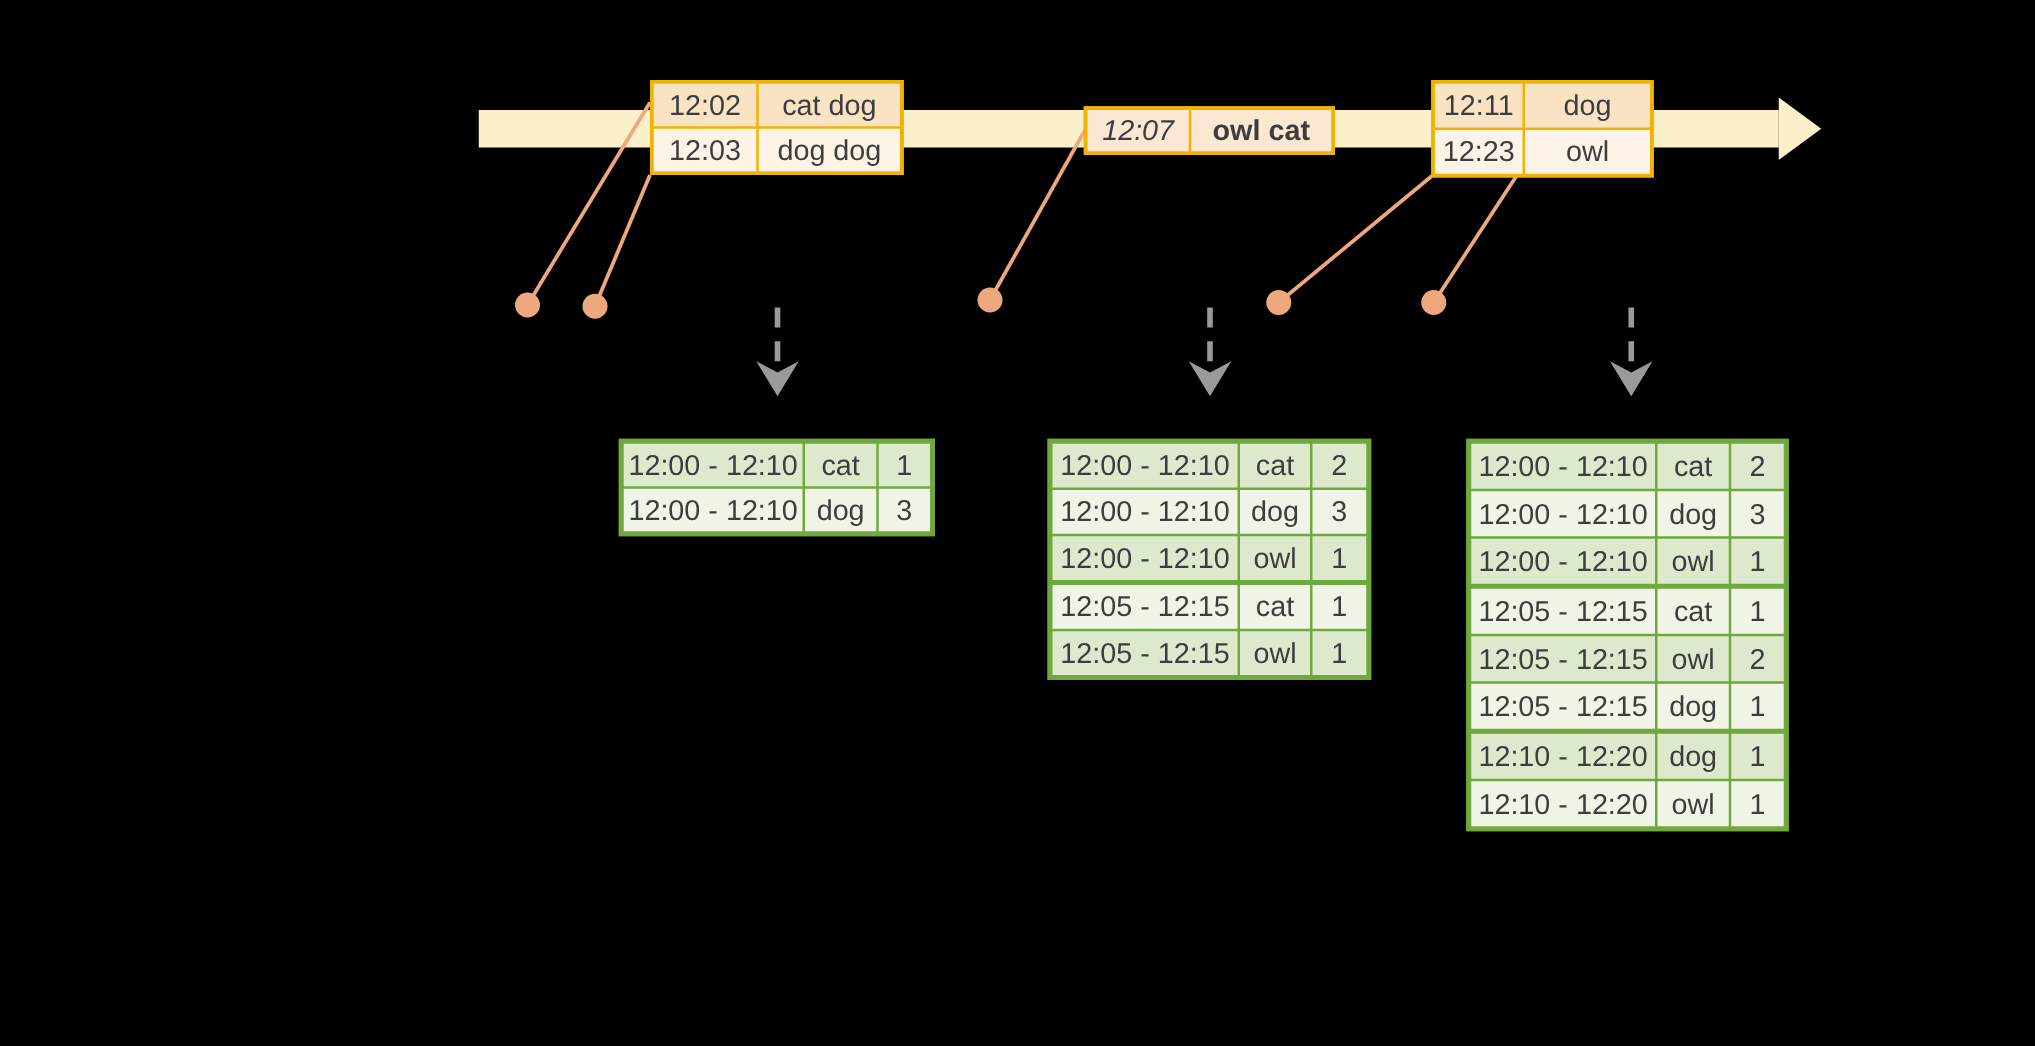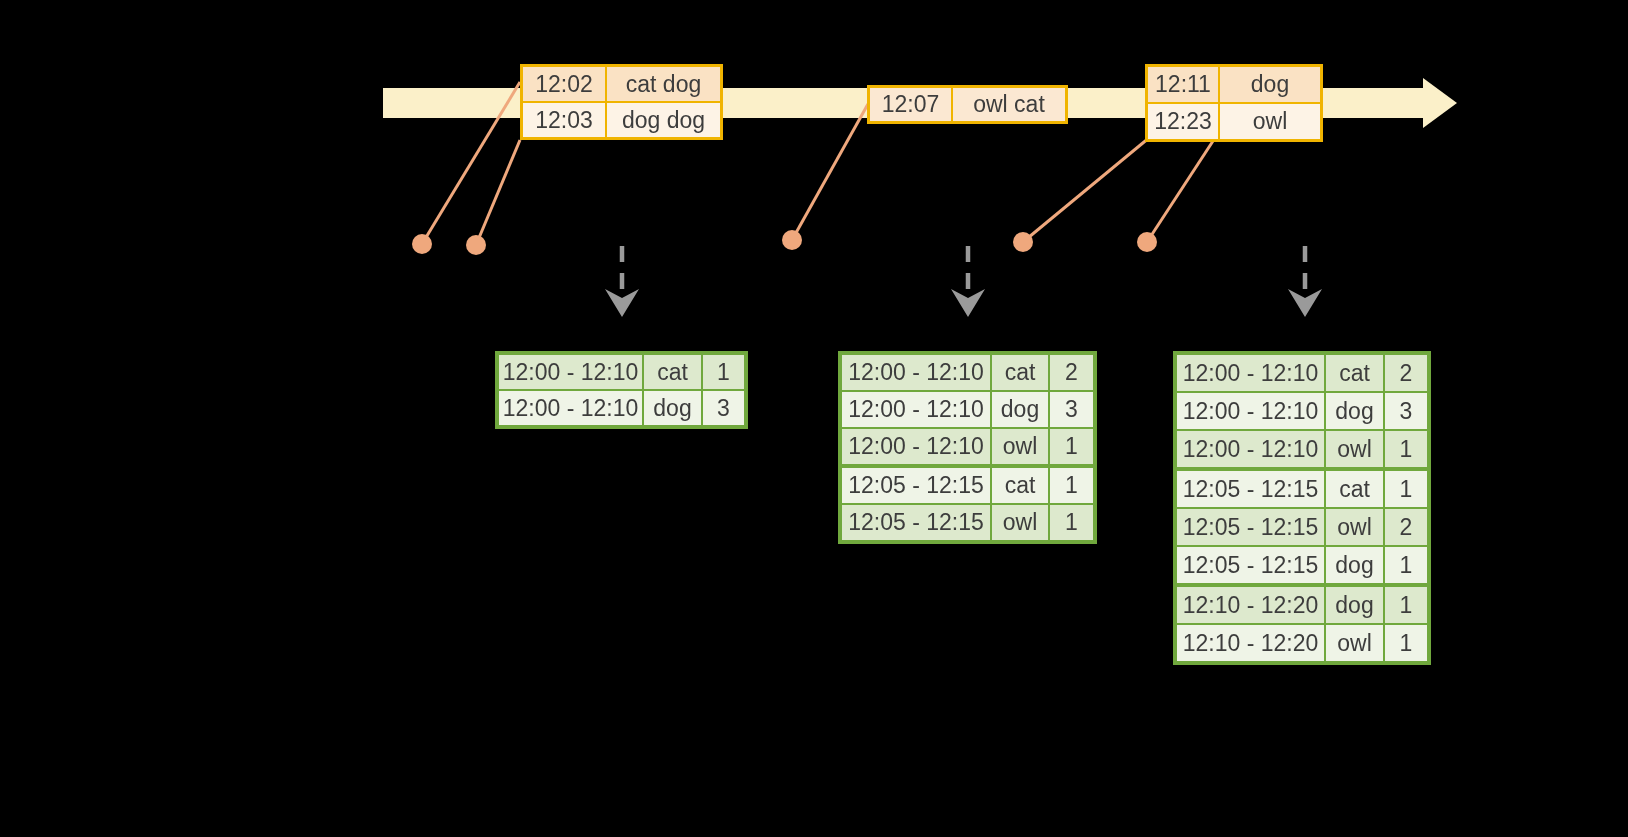--- a/index.html
+++ b/index.html
@@ -45,21 +45,21 @@
     border: 4px solid var(--result-border, #70a83d);
     display:flex; flex-direction:column; gap:2px;margin-top:33px;
   }
   .rrow { display:flex; gap:2px; }
   .rrow.group-start { margin-top:2px; }
   .rtable .rrow:nth-child(odd)  .cell { background: var(--result-row-dark, #dde9cd); }
   .rtable .rrow:nth-child(even) .cell { background: var(--result-row-light, #eff4e7); }
 
   
   .t1 .c-time { width:82px; height:34px; }  .t1 .c-words { width:113px; height:34px; }
-  .t2 .c-time { width:81px; height:33px; }  .t2 .c-words { width:112px; height:33px; }
+  .t2 .c-time { width:81px; height:33px;font-style:italic; }  .t2 .c-words { width:112px; height:33px;font-weight:bold; }
   .t3 .c-time { width:70px; height:35px; }  .t3 .c-words { width:100px; height:35px; }
 
   .g1 .c-win { width:143px; height:34px; } .g1 .c-word { width:57px; height:34px; } .g1 .c-cnt { width:41px; height:34px; }
   .g2 .c-win { width:148px; height:35px; } .g2 .c-word { width:56px; height:35px; } .g2 .c-cnt { width:43px; height:35px; }
   .g3 .c-win { width:147px; height:36px; } .g3 .c-word { width:57px; height:36px; } .g3 .c-cnt { width:42px; height:36px; }
 </style>
 </head>
 <body>
 
 <div class="canvas">

